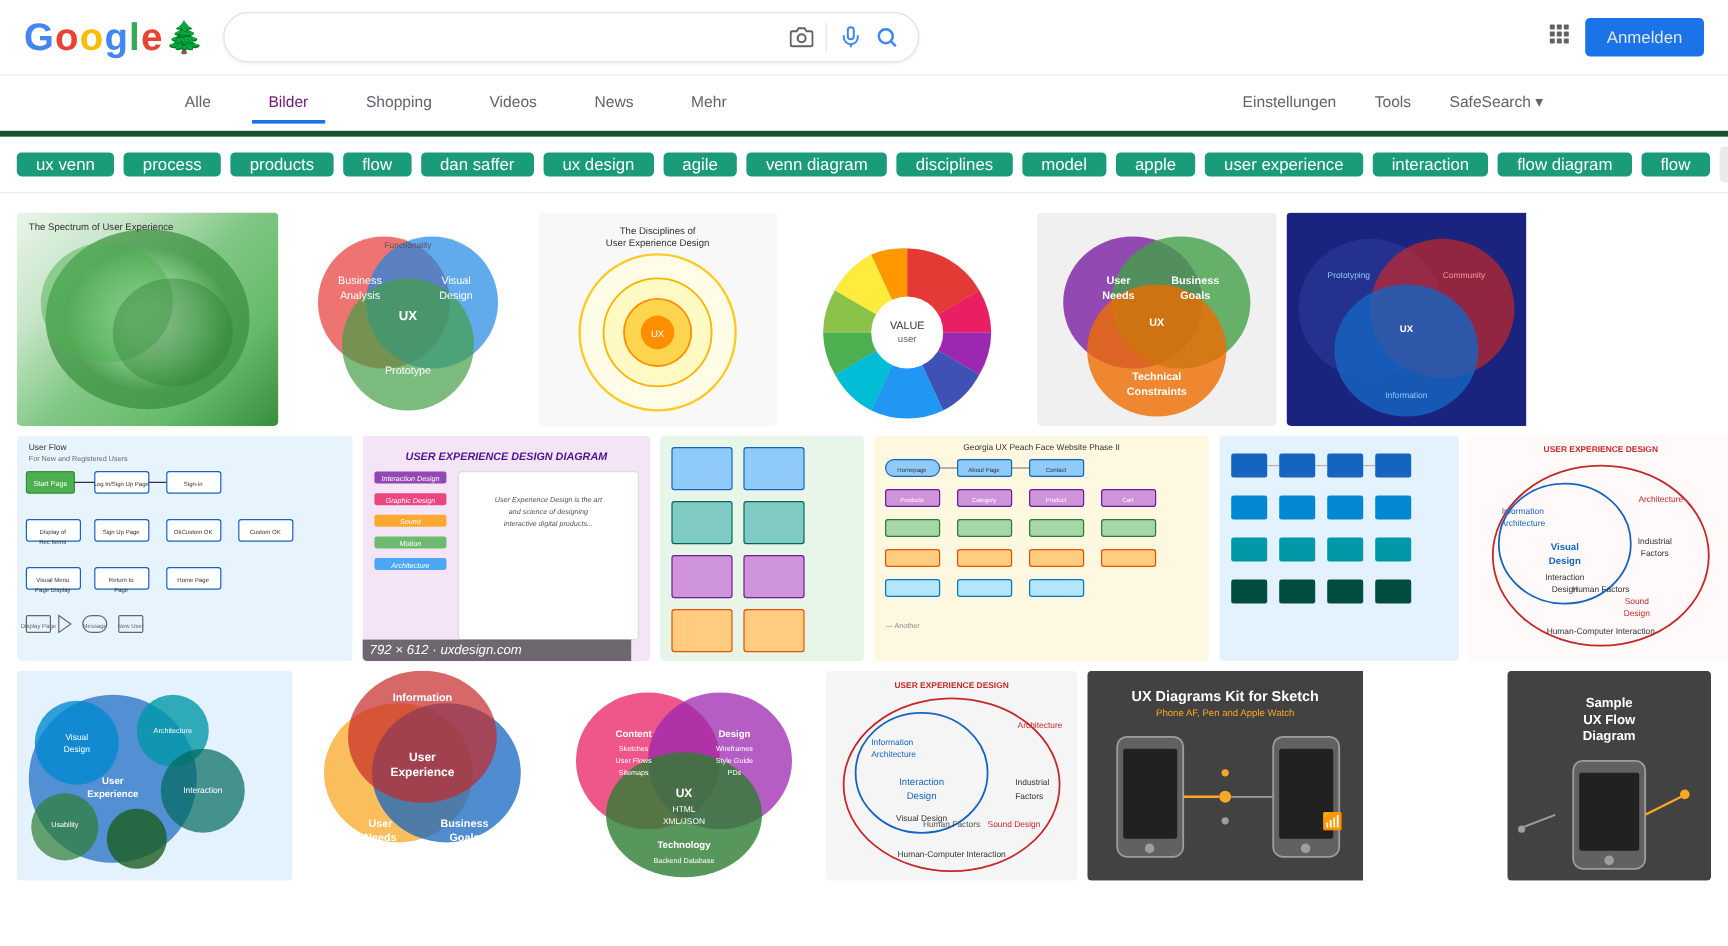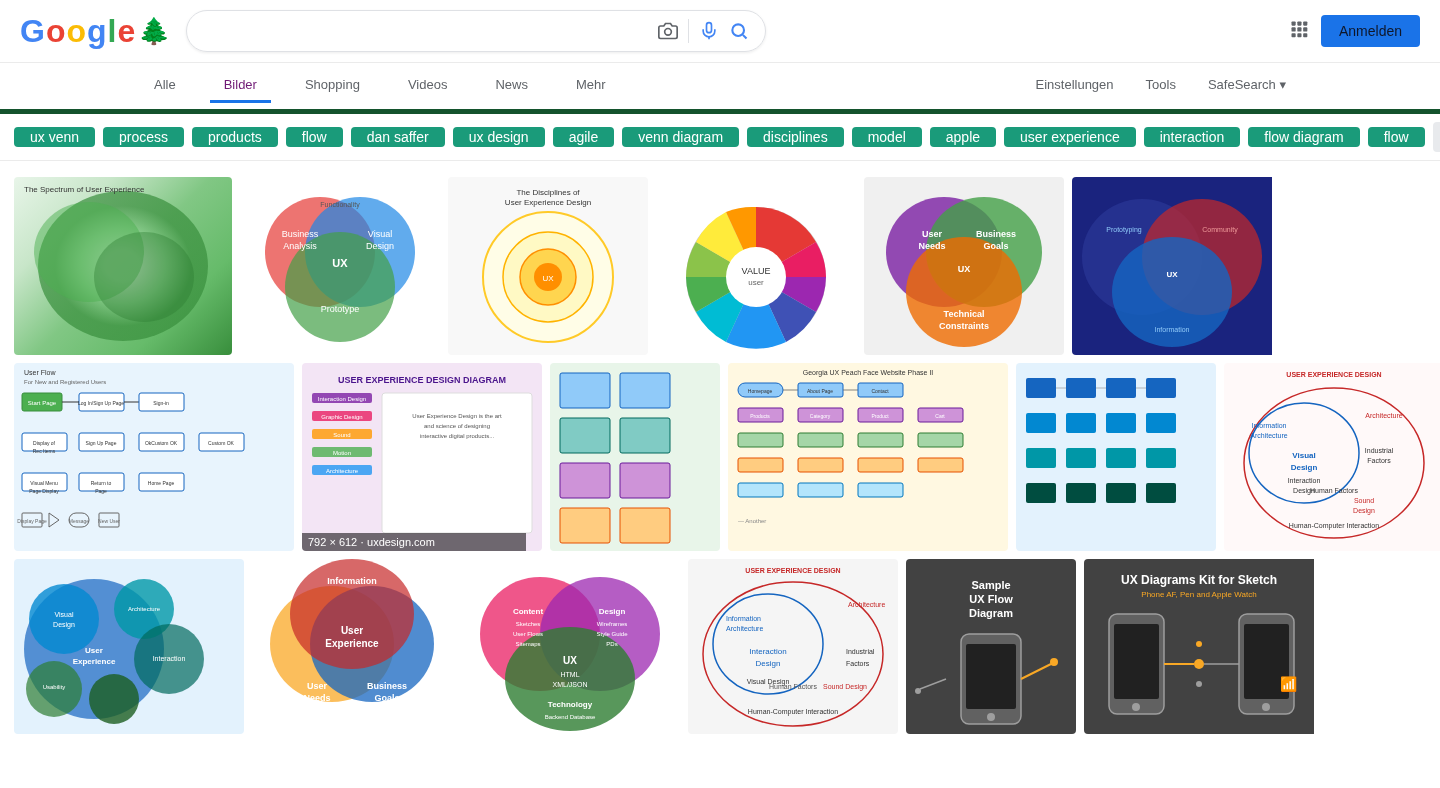--- a/index.html
+++ b/index.html
@@ -83,21 +83,21 @@
           <rect x="10" y="3" width="5" height="5" rx="1"></rect>
           <rect x="17" y="3" width="5" height="5" rx="1"></rect>
         <rect x="3" y="10" width="5" height="5" rx="1"></rect>
           <rect x="10" y="10" width="5" height="5" rx="1"></rect>
           <rect x="17" y="10" width="5" height="5" rx="1"></rect>
         <rect x="3" y="17" width="5" height="5" rx="1"></rect>
           <rect x="10" y="17" width="5" height="5" rx="1"></rect>
           <rect x="17" y="17" width="5" height="5" rx="1"></rect>
       </svg>
     </span>
-    <button id="signin-btn" style="background:#1a73e8;color:#0f172a;border:none;border-radius:4px;padding:8px 18px;font-size:14px;cursor:pointer;font-weight:500;">Anmelden</button>
+    <button id="signin-btn" style="background:#1a73e8;color:#e5e5e5;border:none;border-radius:4px;padding:8px 18px;font-size:14px;cursor:pointer;font-weight:500;">Anmelden</button>
   </div>
 </div>
 
 <div id="nav">
   <a class="nav-item">Alle</a>
   <a class="nav-item active">Bilder</a>
   <a class="nav-item">Shopping</a>
   <a class="nav-item">Videos</a>
   <a class="nav-item">News</a>
   <a class="nav-item">Mehr</a>
@@ -266,21 +266,21 @@
         <rect x="8" y="150" width="20" height="14" rx="1" fill="none" stroke="#666"></rect>
         <text x="18" y="160" font-size="5" fill="#666" text-anchor="middle">Display Page</text>
         <polygon points="35,150 45,157 35,164" fill="none" stroke="#666"></polygon>
         <rect x="55" y="150" width="20" height="14" rx="7" fill="none" stroke="#666"></rect>
         <text x="65" y="160" font-size="5" fill="#666" text-anchor="middle">Message</text>
         <rect x="85" y="150" width="20" height="14" rx="1" fill="none" stroke="#666"></rect>
         <text x="95" y="160" font-size="5" fill="#666" text-anchor="middle">New User</text>
       </svg>
     </div>
 
-    <div class="grid-item" style="width:240px;height:188px;position:relative;">
+    <div class="grid-item" style="width:240px;height:188px;position:relative;font-style:italic;">
       <svg width="240" height="188" viewBox="0 0 240 188">
         <rect width="240" height="188" fill="#f3e5f5"></rect>
         <text x="120" y="20" font-size="9" fill="#4a148c" text-anchor="middle" font-weight="bold">USER EXPERIENCE DESIGN DIAGRAM</text>
         <rect x="10" y="30" width="60" height="10" rx="2" fill="#7b1fa2" opacity="0.8"></rect>
         <text x="40" y="38" font-size="6" fill="white" text-anchor="middle">Interaction Design</text>
         <rect x="10" y="48" width="60" height="10" rx="2" fill="#e91e63" opacity="0.8"></rect>
         <text x="40" y="56" font-size="6" fill="white" text-anchor="middle">Graphic Design</text>
         <rect x="10" y="66" width="60" height="10" rx="2" fill="#ff9800" opacity="0.8"></rect>
         <text x="40" y="74" font-size="6" fill="white" text-anchor="middle">Sound</text>
         <rect x="10" y="84" width="60" height="10" rx="2" fill="#4caf50" opacity="0.8"></rect>
@@ -467,57 +467,57 @@
         <text x="80" y="107" font-size="8" fill="#1565c0" text-anchor="middle">Design</text>
         <text x="80" y="125" font-size="7" fill="#333" text-anchor="middle">Visual Design</text>
         <text x="158" y="95" font-size="7" fill="#333">Industrial</text>
         <text x="158" y="107" font-size="7" fill="#333">Factors</text>
         <text x="105" y="155" font-size="7" fill="#333" text-anchor="middle">Human-Computer Interaction</text>
         <text x="135" y="130" font-size="7" fill="#c62828">Sound Design</text>
         <text x="105" y="130" font-size="7" fill="#555" text-anchor="middle">Human Factors</text>
       </svg>
     </div>
 
+    <div class="grid-item" style="flex-grow:1;height:175px;position:relative;">
+      <svg width="230" height="175" viewBox="0 0 230 175">
+        <rect width="230" height="175" fill="#424242"></rect>
+        <text x="115" y="25" font-size="12" fill="white" text-anchor="middle" font-weight="bold">UX Diagrams Kit for Sketch</text>
+        <text x="115" y="38" font-size="8" fill="#f9a825" text-anchor="middle">Phone AF, Pen and Apple Watch</text>
+
+        <rect x="25" y="55" width="55" height="100" rx="8" fill="#616161" stroke="#9e9e9e" stroke-width="1.5"></rect>
+        <rect x="30" y="65" width="45" height="75" rx="2" fill="#212121"></rect>
+        <circle cx="52" cy="148" r="4" fill="#9e9e9e"></circle>
+
+        <line x1="80" y1="105" x2="110" y2="105" stroke="#f9a825" stroke-width="2"></line>
+        <circle cx="115" cy="105" r="5" fill="#f9a825"></circle>
+        <line x1="120" y1="105" x2="155" y2="105" stroke="#9e9e9e" stroke-width="1.5"></line>
+
+        <rect x="155" y="55" width="55" height="100" rx="8" fill="#616161" stroke="#9e9e9e" stroke-width="1.5"></rect>
+        <rect x="160" y="65" width="45" height="75" rx="2" fill="#212121"></rect>
+        <circle cx="182" cy="148" r="4" fill="#9e9e9e"></circle>
+
+        <text x="205" y="130" font-size="14" fill="#f9a825" text-anchor="middle">📶</text>
+
+        <circle cx="115" cy="85" r="3" fill="#f9a825"></circle>
+        <circle cx="115" cy="125" r="3" fill="#9e9e9e"></circle>
+      </svg>
+    </div>
+
     <div class="grid-item" style="width:170px;height:175px;position:relative;">
       <svg width="170" height="175" viewBox="0 0 170 175">
         <rect width="170" height="175" fill="#424242"></rect>
         <text x="85" y="30" font-size="11" fill="white" text-anchor="middle" font-weight="bold">Sample</text>
         <text x="85" y="44" font-size="11" fill="white" text-anchor="middle" font-weight="bold">UX Flow</text>
         <text x="85" y="58" font-size="11" fill="white" text-anchor="middle" font-weight="bold">Diagram</text>
 
         <rect x="55" y="75" width="60" height="90" rx="8" fill="#616161" stroke="#9e9e9e" stroke-width="1.5"></rect>
         <rect x="60" y="85" width="50" height="65" rx="2" fill="#212121"></rect>
         <circle cx="85" cy="158" r="4" fill="#9e9e9e"></circle>
 
         <line x1="115" y1="120" x2="145" y2="105" stroke="#f9a825" stroke-width="2"></line>
         <circle cx="148" cy="103" r="4" fill="#f9a825"></circle>
         <line x1="40" y1="120" x2="14" y2="130" stroke="#9e9e9e" stroke-width="1.5"></line>
         <circle cx="12" cy="132" r="3" fill="#9e9e9e"></circle>
       </svg>
     </div>
-
-    <div class="grid-item" style="flex-grow:1;height:175px;position:relative;">
-      <svg width="230" height="175" viewBox="0 0 230 175">
-        <rect width="230" height="175" fill="#424242"></rect>
-        <text x="115" y="25" font-size="12" fill="white" text-anchor="middle" font-weight="bold">UX Diagrams Kit for Sketch</text>
-        <text x="115" y="38" font-size="8" fill="#f9a825" text-anchor="middle">Phone AF, Pen and Apple Watch</text>
-
-        <rect x="25" y="55" width="55" height="100" rx="8" fill="#616161" stroke="#9e9e9e" stroke-width="1.5"></rect>
-        <rect x="30" y="65" width="45" height="75" rx="2" fill="#212121"></rect>
-        <circle cx="52" cy="148" r="4" fill="#9e9e9e"></circle>
-
-        <line x1="80" y1="105" x2="110" y2="105" stroke="#f9a825" stroke-width="2"></line>
-        <circle cx="115" cy="105" r="5" fill="#f9a825"></circle>
-        <line x1="120" y1="105" x2="155" y2="105" stroke="#9e9e9e" stroke-width="1.5"></line>
-
-        <rect x="155" y="55" width="55" height="100" rx="8" fill="#616161" stroke="#9e9e9e" stroke-width="1.5"></rect>
-        <rect x="160" y="65" width="45" height="75" rx="2" fill="#212121"></rect>
-        <circle cx="182" cy="148" r="4" fill="#9e9e9e"></circle>
-
-        <text x="205" y="130" font-size="14" fill="#f9a825" text-anchor="middle">📶</text>
-
-        <circle cx="115" cy="85" r="3" fill="#f9a825"></circle>
-        <circle cx="115" cy="125" r="3" fill="#9e9e9e"></circle>
-      </svg>
-    </div>
   </div>
 
 </div>
 
 </body></html>

